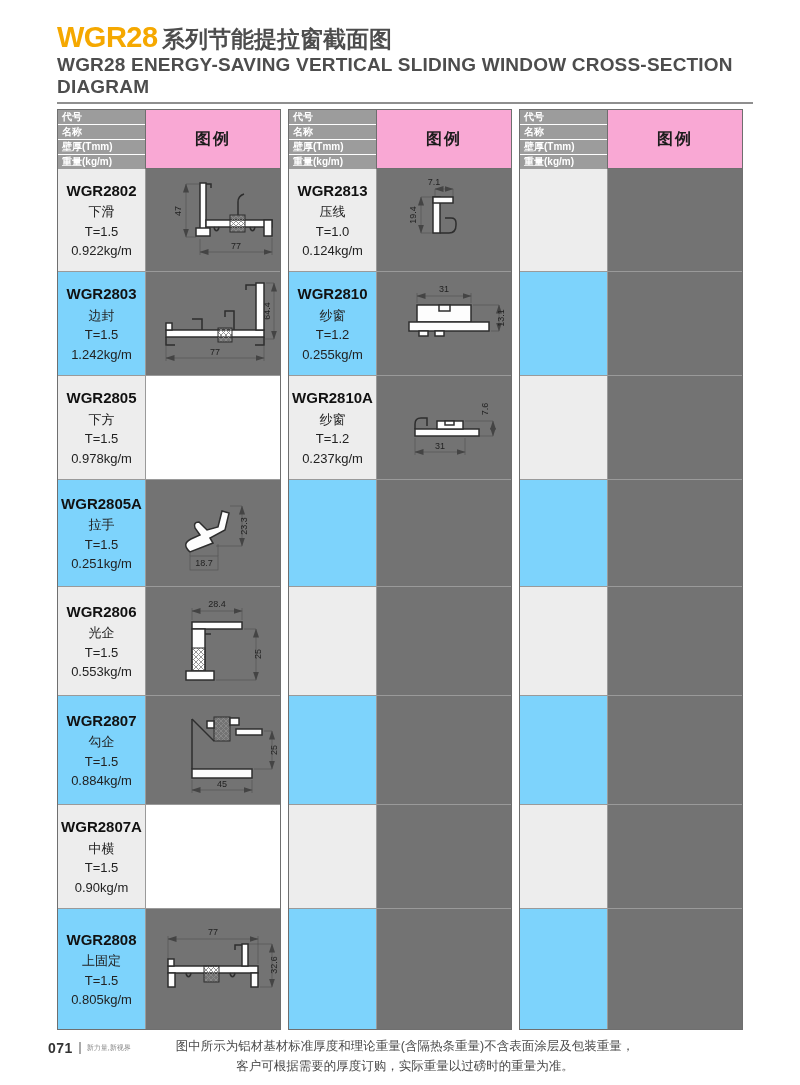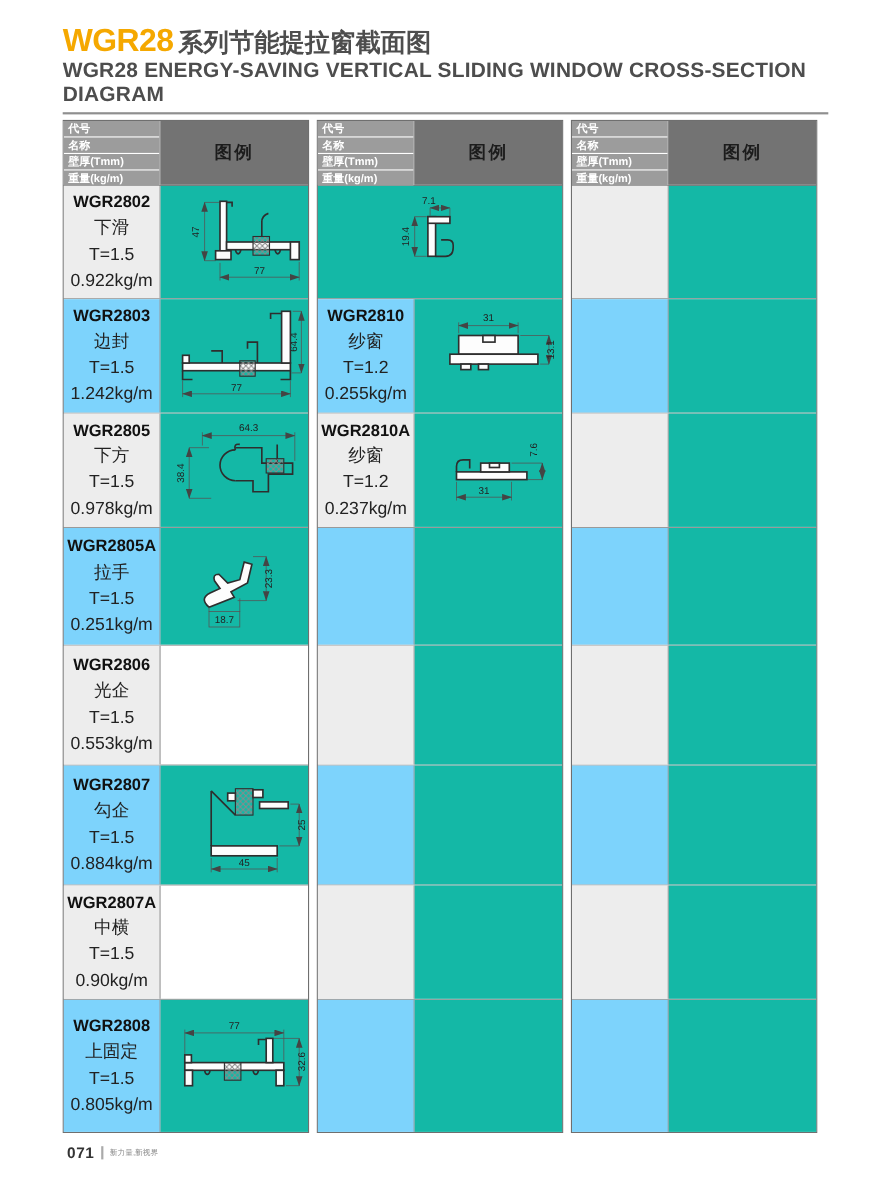--- a/index.html
+++ b/index.html
@@ -21,39 +21,39 @@
   .rule { border-top:2px solid #8f8f8f; margin-top:4px; }
 
   
   .cols { display:flex; gap:7px; margin-top:5px; }
   .col  { width:224px; border:1px solid #6f6f6f; background:#fff; }
 
   .col-header { display:flex; height:59px; border-bottom:1px solid #6f6f6f; }
   .hdr-left { width:88px; border-right:1px solid #6f6f6f; display:flex; flex-direction:column; gap:1px; background:#fff; }
   .hdr-bar { flex:1; background:#9c9c9c; color:#fff; font-size:10px; font-weight:bold;
              display:flex; align-items:center; padding-left:4px; white-space:nowrap; }
-  .hdr-legend { flex:1; background:#737373; color:#1c1c1c; font-size:16px; font-weight:bold;
+  .hdr-legend { flex:1; background:#f9a8d4; color:#1c1c1c; font-size:16px; font-weight:bold;
                 display:flex; align-items:center; justify-content:center; letter-spacing:2px; }
 
   .row { display:flex; border-bottom:1px solid #9a9a9a; }
   .row:last-child { border-bottom:none; }
   .lab { width:88px; border-right:1px solid #9a9a9a; display:flex; flex-direction:column;
          align-items:center; justify-content:center; text-align:center; line-height:1.5; }
-  .dia { flex:1; background:#14b8a6; display:flex; align-items:center; justify-content:center; }
+  .dia { flex:1; background:#737373; display:flex; align-items:center; justify-content:center; }
   .bg-g { background:#EDEDED; }
   .bg-y { background:#7dd3fc; }
   .r1{height:103px}.r2{height:104px}.r3{height:104px}.r4{height:107px}
   .r5{height:109px}.r6{height:109px}.r7{height:104px}.r8{height:120px}
 
   .code-txt { font-size:15px; font-weight:bold; color:#111; }
-  .nm, .tk, .wt { font-size:16px; color:#222; }
+  .nm, .tk, .wt { font-size:13px; color:#222; }
 
   
   .note { text-align:center; font-size:12.5px; color:#4a4a4a; margin-top:7px; line-height:1.55; }
-  .pagefoot { position:absolute; left:61px; top:1040px; display:flex; align-items:center; gap:6px; }
+  .pagefoot { position:absolute; left:48px; top:1040px; display:flex; align-items:center; gap:6px; }
   .pn  { font-size:14px; font-weight:bold; color:#333; letter-spacing:0.5px; }
   .sep { width:2px; height:12px; background:#aaa; }
   .tag { font-size:7px; color:#888; }
 
   
   .dia svg { display:block; }
   .p  { fill:#fdfdfd; stroke:#2e2e2e; stroke-width:1.5; }
   .pl { fill:none; stroke:#2e2e2e; stroke-width:1.5; }
   .ht { fill:url(#hx); stroke:#2e2e2e; stroke-width:1; }
   .d  { stroke:#555; stroke-width:0.7; fill:none; }
@@ -154,37 +154,20 @@
           </div>
         </div>
 
         <div class="row r3">
           <div class="lab bg-g">
             <div class="code-txt">WGR2805</div>
             <div class="nm">下方</div>
             <div class="tk">T=1.5</div>
             <div class="wt">0.978kg/m</div>
           </div>
-          <div class="dia">
-            <svg width="134" height="98" viewBox="0 0 134 98">
-              <line class="d" x1="38" y1="14" x2="38" y2="26"></line>
-                <line class="d" x1="122" y1="14" x2="122" y2="40"></line>
-              <line class="dm" x1="38" y1="17" x2="122" y2="17"></line>
-              <text class="dt" x="80" y="13">64.3</text>
-              <line class="d" x1="26" y1="28" x2="44" y2="28"></line>
-                <line class="d" x1="26" y1="74" x2="46" y2="74"></line>
-              <line class="dm" x1="26" y1="28" x2="26" y2="74"></line>
-              <text class="dt" transform="translate(21 51) rotate(-90)">38.4</text>
-              <path class="pl" d="M68 30 a14 14 0 1 0 0 28"></path>
-              <path class="pl" d="M68 30 q-2 -6 4 -5"></path>
-              <path class="pl" d="M68 28 h24 v14 h28 v10 h-22 v16 h-14 v-10 h-16"></path>
-              <line class="pl" x1="106" y1="25" x2="106" y2="42"></line>
-              <rect class="ht" x="96" y="38" width="16" height="13"></rect>
-            </svg>
-          </div>
         </div>
 
         <div class="row r4">
           <div class="lab bg-y">
             <div class="code-txt">WGR2805A</div>
             <div class="nm">拉手</div>
             <div class="tk">T=1.5</div>
             <div class="wt">0.251kg/m</div>
           </div>
           <div class="dia">
@@ -201,20 +184,37 @@
             </svg>
           </div>
         </div>
 
         <div class="row r5">
           <div class="lab bg-g">
             <div class="code-txt">WGR2806</div>
             <div class="nm">光企</div>
             <div class="tk">T=1.5</div>
             <div class="wt">0.553kg/m</div>
+          </div>
+          <div class="dia">
+            <svg width="134" height="98" viewBox="0 0 134 98">
+              <line class="d" x1="46" y1="16" x2="46" y2="28"></line>
+                <line class="d" x1="96" y1="16" x2="96" y2="28"></line>
+              <line class="dm" x1="46" y1="19" x2="96" y2="19"></line>
+              <text class="dt" x="71" y="15">28.4</text>
+              <line class="d" x1="98" y1="37" x2="110" y2="37"></line>
+                <line class="d" x1="70" y1="88" x2="110" y2="88"></line>
+              <line class="dm" x1="110" y1="37" x2="110" y2="88"></line>
+              <text class="dt" transform="translate(115 62) rotate(-90)">25</text>
+              <rect class="p" x="46" y="30" width="50" height="7"></rect>
+              <rect class="p" x="46" y="37" width="13" height="42"></rect>
+              <rect class="ht" x="46" y="56" width="13" height="23"></rect>
+              <rect class="p" x="40" y="79" width="28" height="9"></rect>
+              <path class="pl" d="M59 42 h6"></path>
+            </svg>
           </div>
         </div>
 
         <div class="row r6">
           <div class="lab bg-y">
             <div class="code-txt">WGR2807</div>
             <div class="nm">勾企</div>
             <div class="tk">T=1.5</div>
             <div class="wt">0.884kg/m</div>
           </div>
@@ -283,20 +283,26 @@
           <div class="hdr-left">
             <div class="hdr-bar">代号</div>
             <div class="hdr-bar">名称</div>
             <div class="hdr-bar">壁厚(Tmm)</div>
             <div class="hdr-bar">重量(kg/m)</div>
           </div>
           <div class="hdr-legend">图例</div>
         </div>
 
         <div class="row r1">
+          <div class="lab bg-g">
+            <div class="code-txt">WGR2813</div>
+            <div class="nm">压线</div>
+            <div class="tk">T=1.0</div>
+            <div class="wt">0.124kg/m</div>
+          </div>
           <div class="dia">
             <svg width="134" height="98" viewBox="0 0 134 98">
               <text class="dt" x="57" y="14">7.1</text>
               <line class="dm" x1="58" y1="18" x2="76" y2="18"></line>
               <line class="d" x1="58" y1="18" x2="58" y2="25"></line>
                 <line class="d" x1="76" y1="18" x2="76" y2="30"></line>
               <line class="d" x1="44" y1="26" x2="55" y2="26"></line>
                 <line class="d" x1="44" y1="62" x2="55" y2="62"></line>
               <line class="dm" x1="44" y1="26" x2="44" y2="62"></line>
               <text class="dt" transform="translate(39 44) rotate(-90)">19.4</text>
@@ -419,20 +425,24 @@
           <div class="dia"></div>
         </div>
         <div class="row r8">
           <div class="lab bg-y"></div>
           <div class="dia"></div>
         </div>
       </div>
 
     </div>
 
+    <div class="note">
+      <div>图中所示为铝材基材标准厚度和理论重量(含隔热条重量)不含表面涂层及包装重量，</div>
+      <div>客户可根据需要的厚度订购，实际重量以过磅时的重量为准。</div>
+    </div>
   </div>
 
   <div class="pagefoot">
     <span class="pn">071</span>
     <span class="sep"></span>
     <span class="tag">新力量,新视界</span>
   </div>
 </div>
 
 </body></html>

